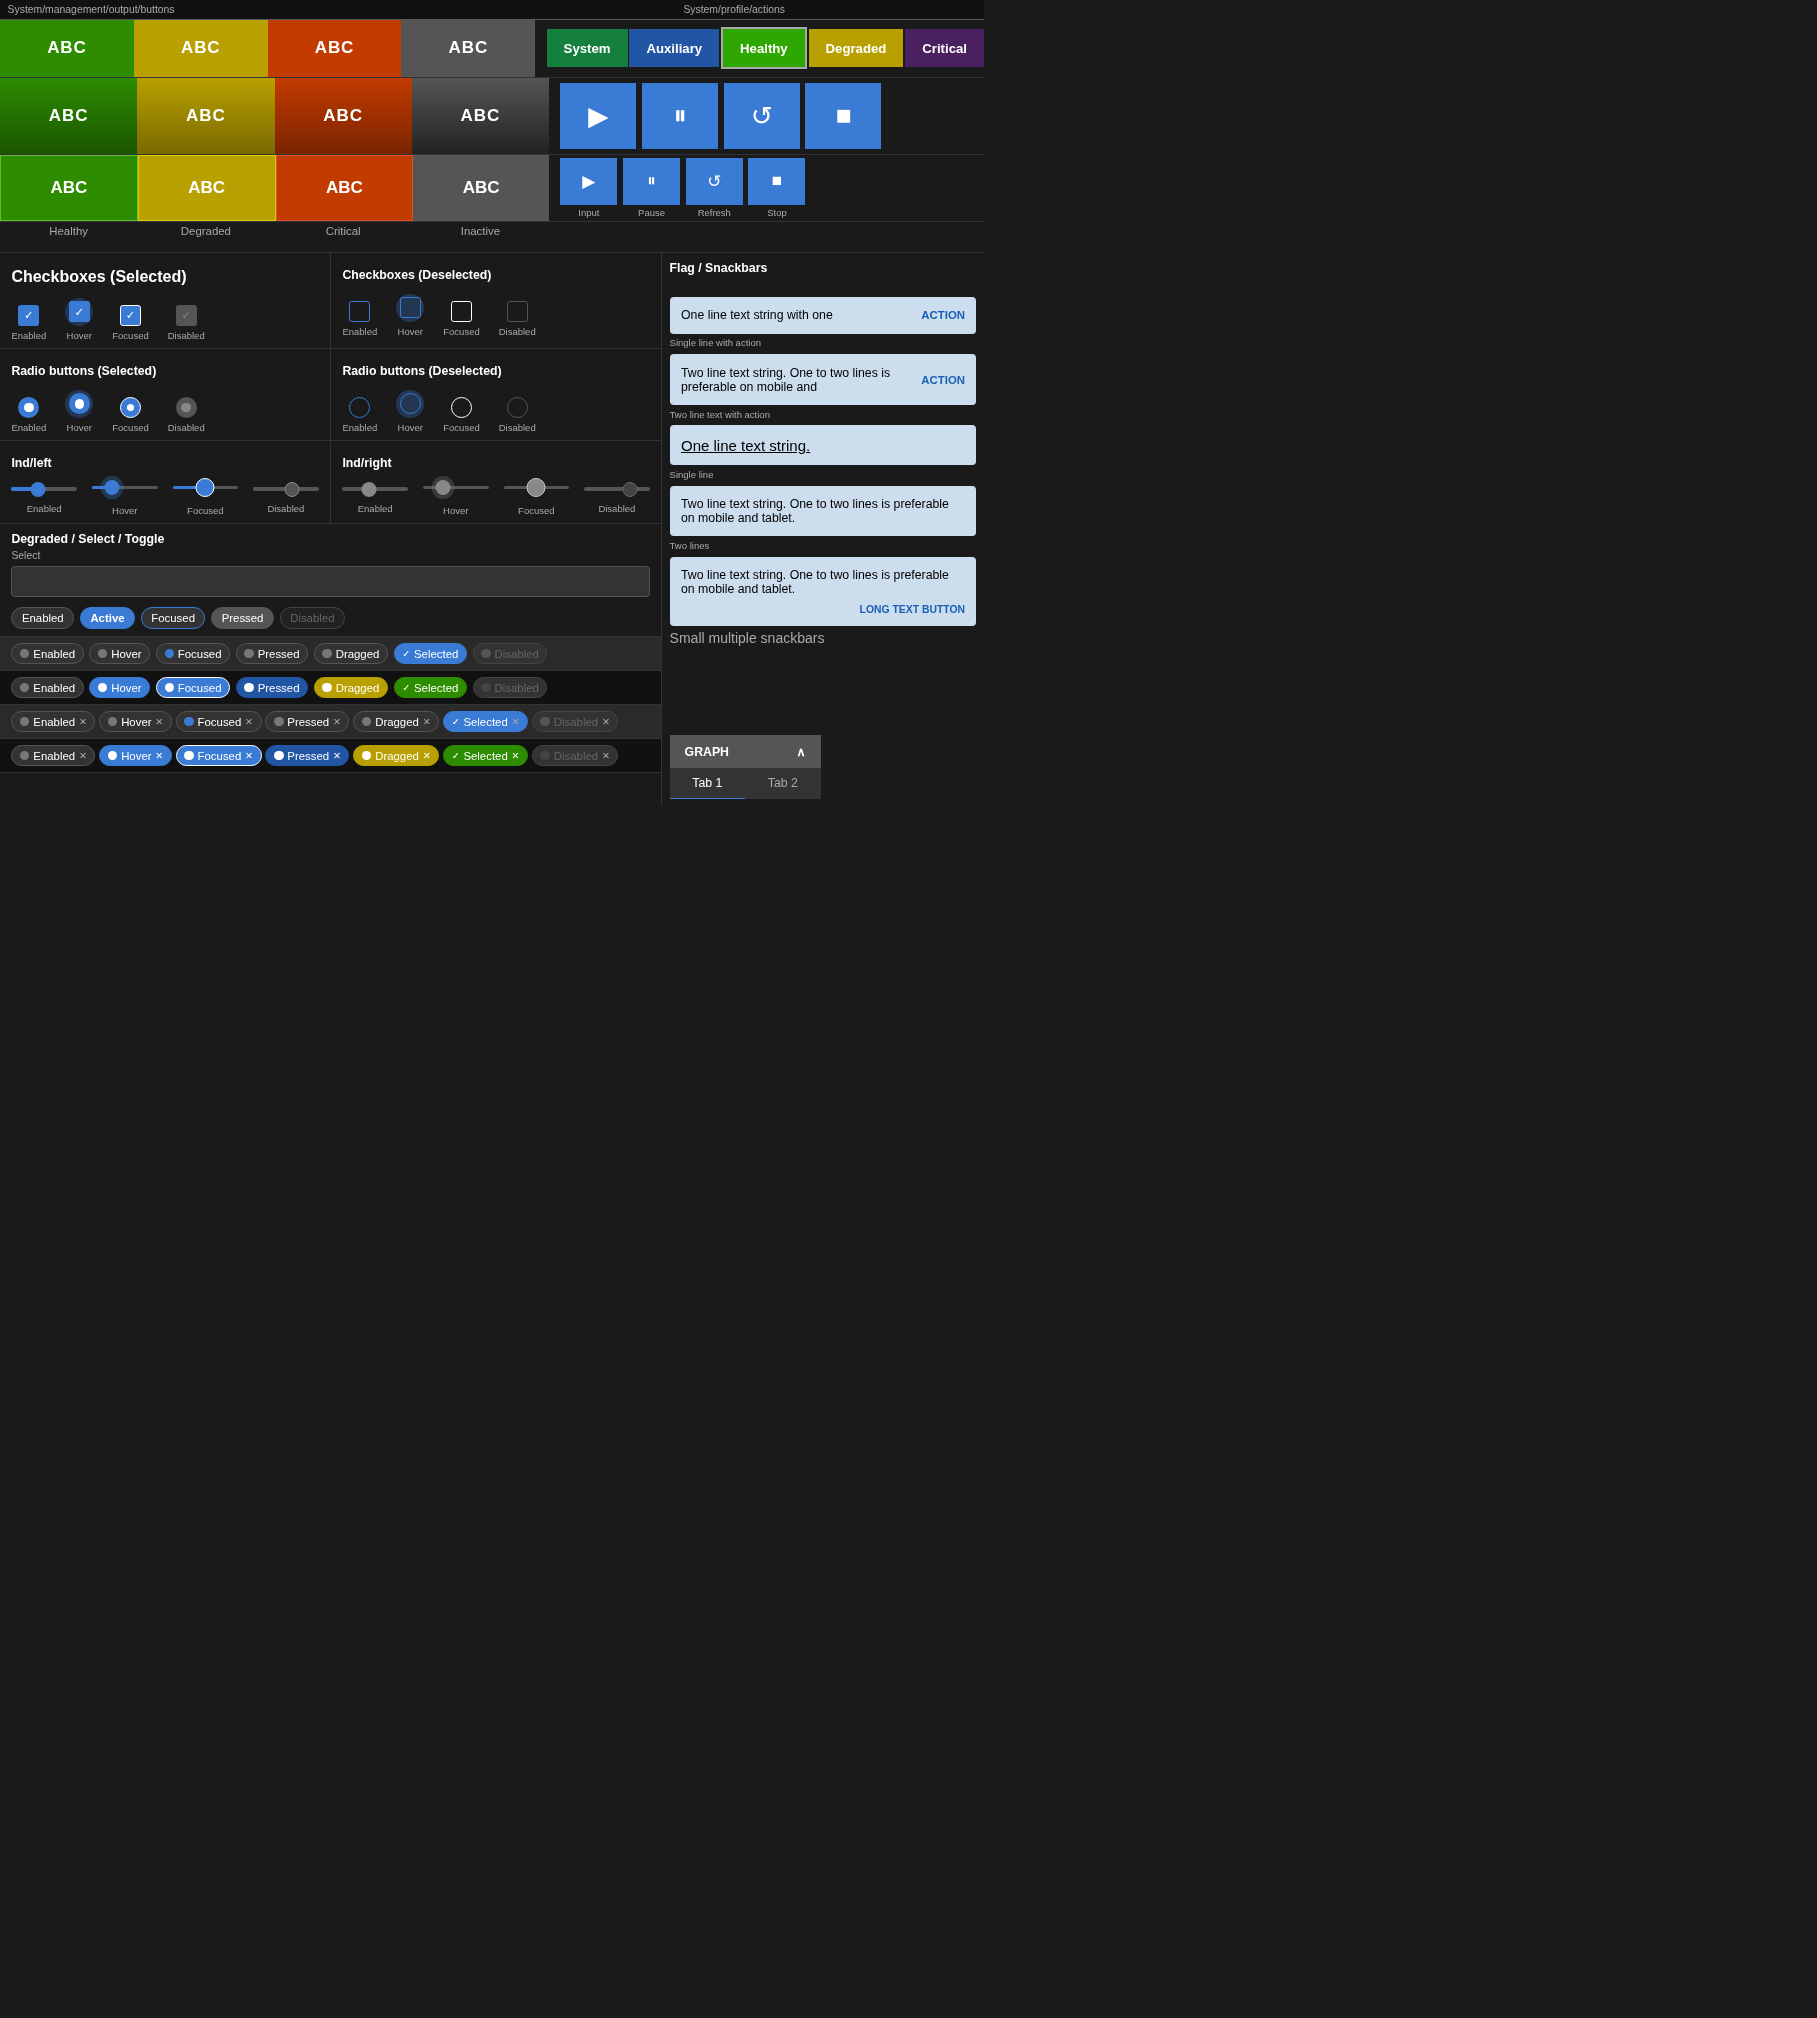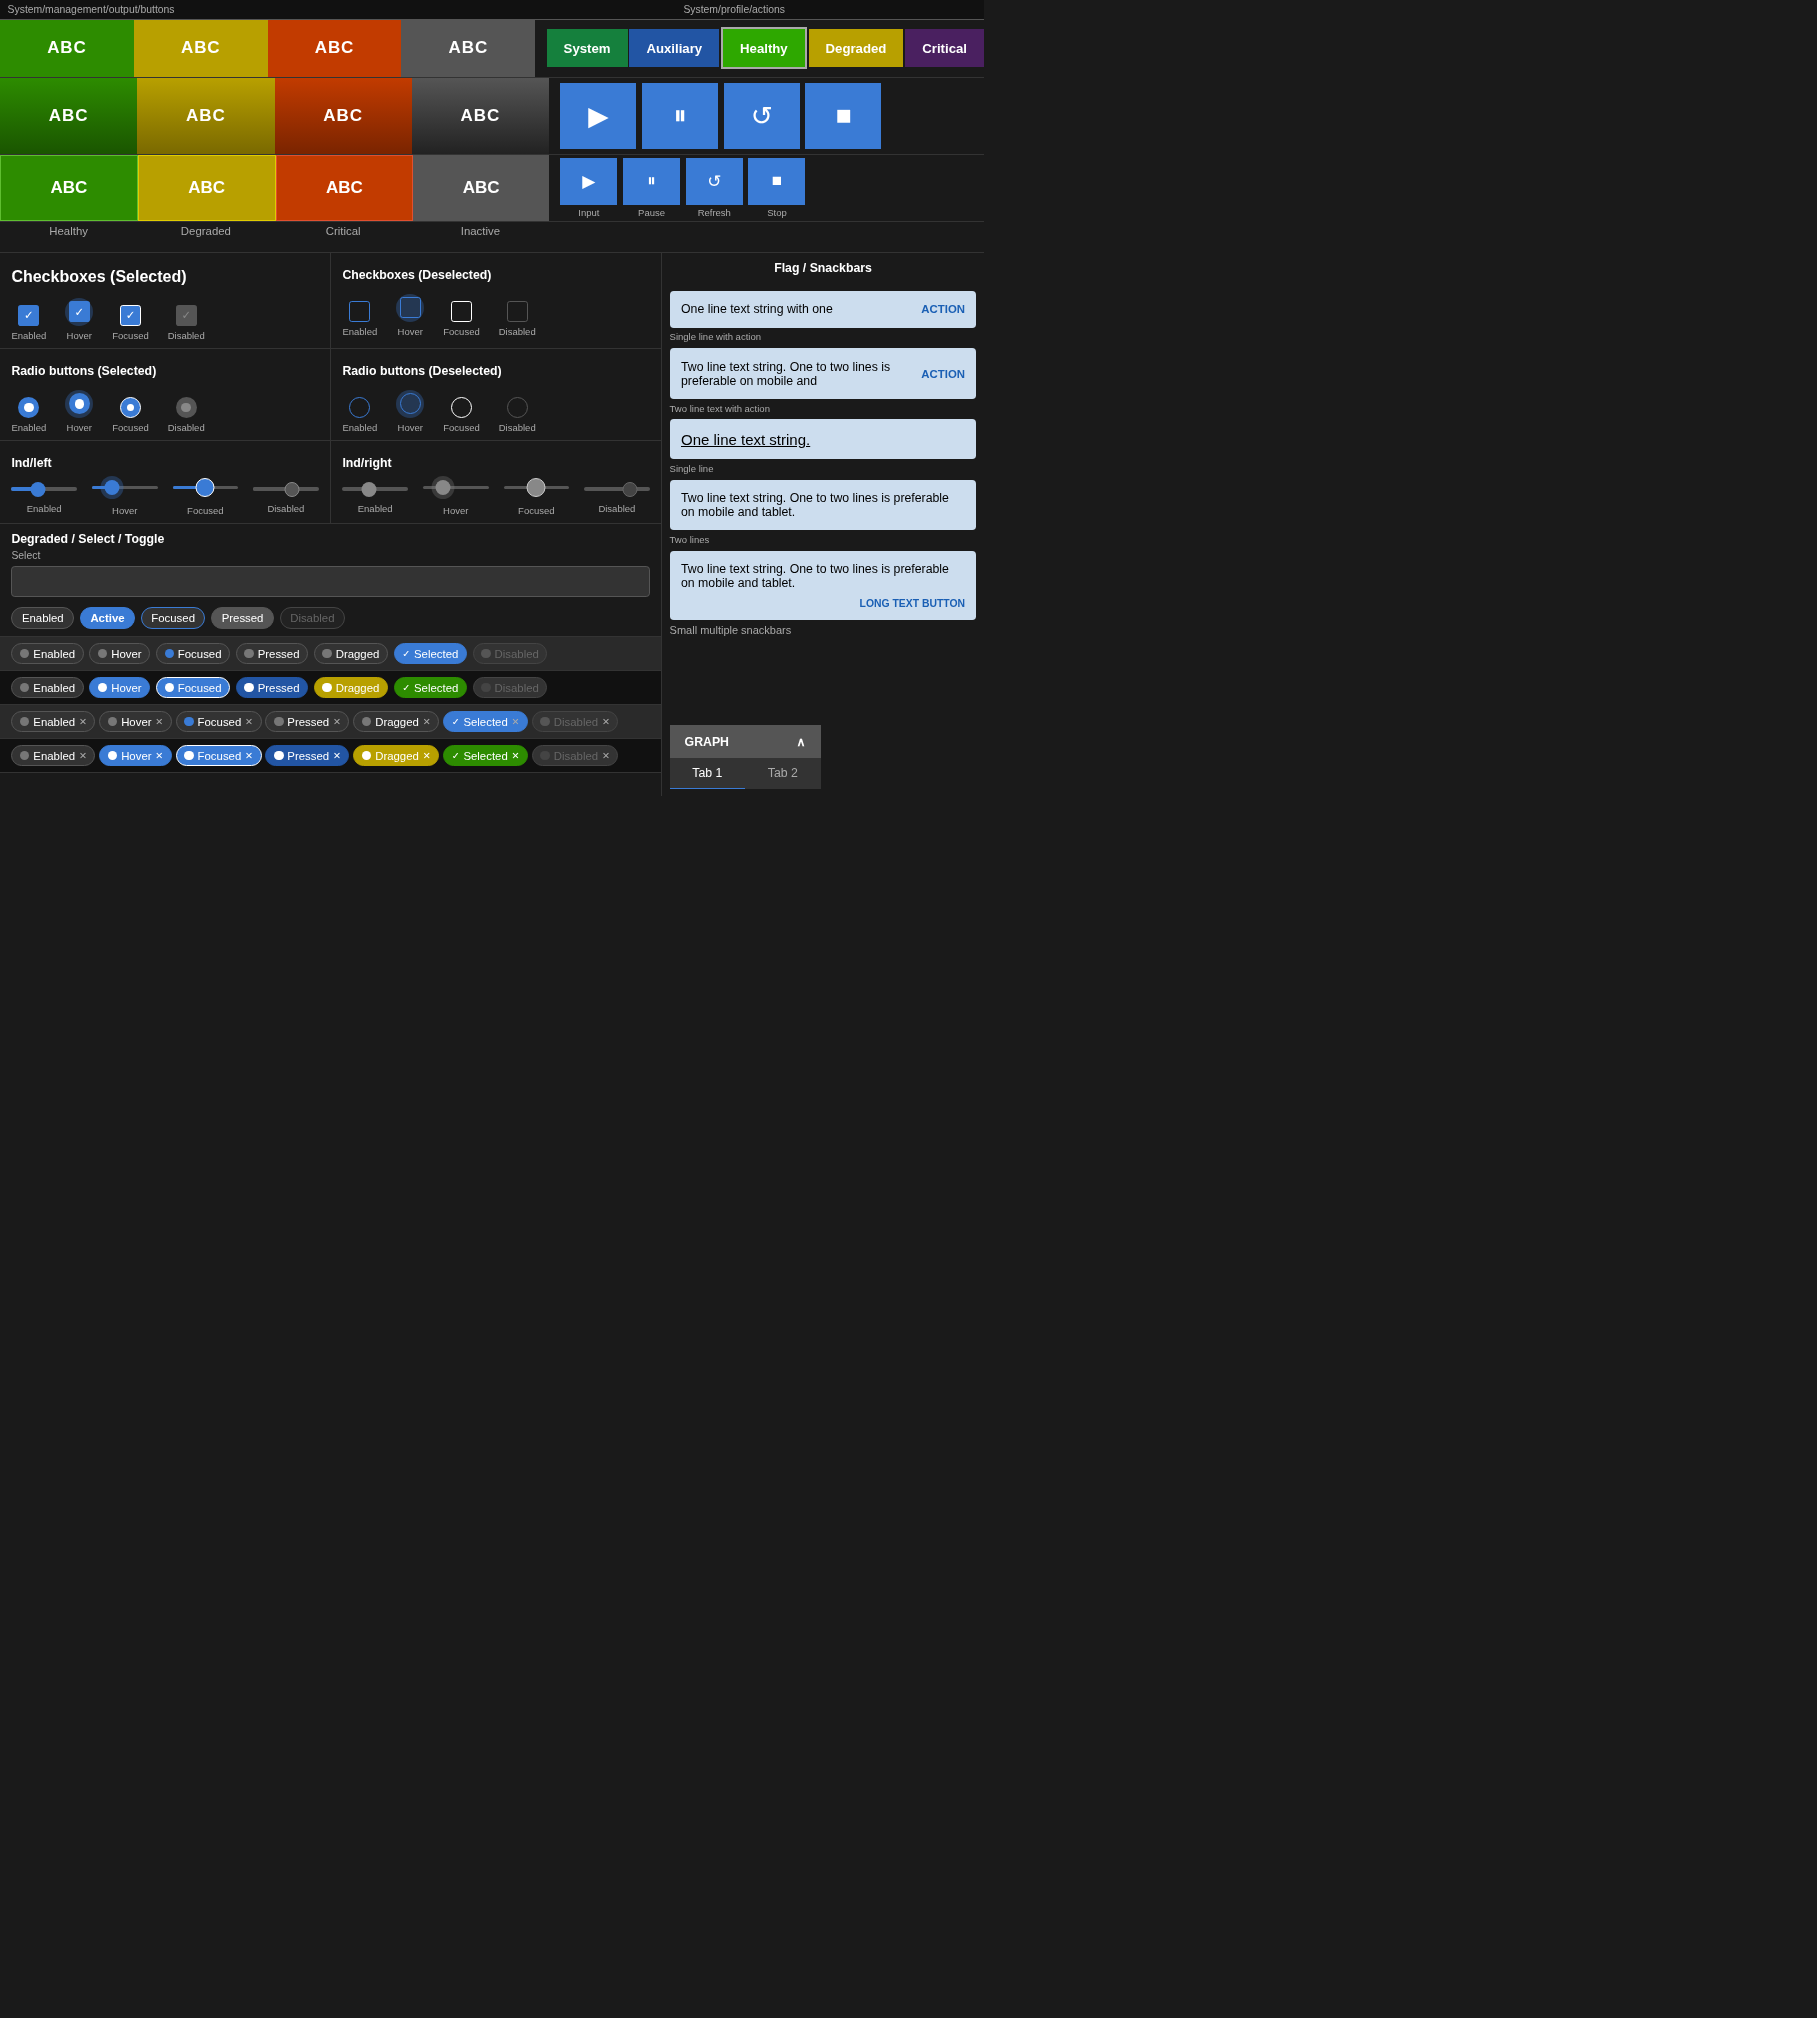--- a/index.html
+++ b/index.html
@@ -679,21 +679,21 @@
               <span>Disabled</span>
               <span class="x">✕</span>
             </div>
         </div>
       </div>
 
     </div>
 
     <div style="flex:1; padding:7.6px;">
 
-      <div style="font-size:12.3px;font-weight:bold;margin-bottom:16px;text-align:center;">Flag / Snackbars</div>
+      <div style="font-size:12.3px;font-weight:bold;margin-bottom:22px;">Flag / Snackbars</div>
 
       <div class="snack-row">
         <span style="font-size:12.3px;flex:1;">One line text string with one</span>
         <span style="font-weight:bold;font-size:11.4px;color:#1a5fb4;text-transform:uppercase;cursor:pointer;margin-left:15px;">ACTION</span>
       </div>
       <div style="font-size:9.5px;color:#aaa;margin:1.9px 0 5.7px 0;">Single line with action</div>
 
       <div class="snack-row">
         <span style="font-size:12.3px;flex:1;">Two line text string. One to two lines is preferable on mobile and</span>
         <span style="font-weight:bold;font-size:11.4px;color:#1a5fb4;text-transform:uppercase;cursor:pointer;margin-left:15px;">ACTION</span>
@@ -707,21 +707,21 @@
 
       <div class="snack-row" style="justify-content:flex-start;">
         <span style="font-size:12.3px;">Two line text string. One to two lines is preferable on mobile and tablet.</span>
       </div>
       <div style="font-size:9.5px;color:#aaa;margin:1.9px 0 5.7px 0;">Two lines</div>
 
       <div class="snack-long">
         <span style="font-size:12.3px;display:block;">Two line text string. One to two lines is preferable on mobile and tablet.</span>
         <span class="snack-long-action">LONG TEXT BUTTON</span>
       </div>
-      <div style="font-size:11px;color:#aaa;margin:1.9px 0 5.7px 0;">Small multiple snackbars</div>
+      <div style="font-size:14px;color:#aaa;margin:1.9px 0 5.7px 0;">Small multiple snackbars</div>
 
       <div style="height:76px;"></div>
 
       <div style="margin-top:7.6px;">
         <button class="graph-btn" style="background:#555;color:#fff;border:none;padding:9.5px 15px;font-size:12.3px;font-weight:bold;width:151px;display:flex;align-items:center;justify-content:space-between;cursor:pointer;">
           <span>GRAPH</span>
           <span>∧</span>
         </button>
 
         <div style="display:flex;background:#333;width:151px;">

